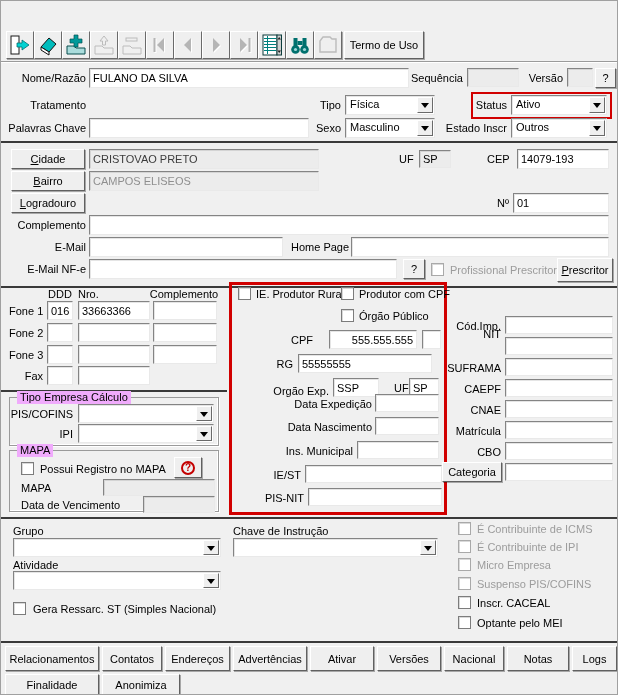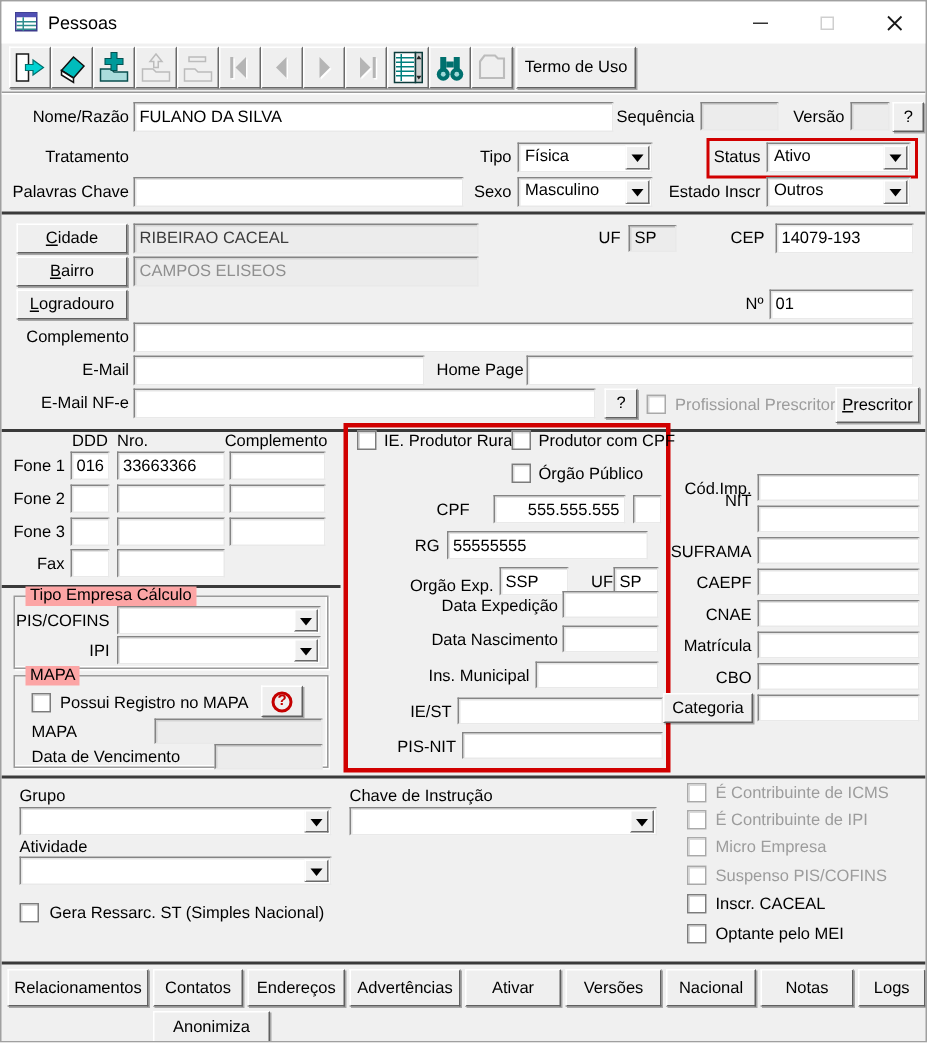--- a/index.html
+++ b/index.html
@@ -23,50 +23,31 @@
   .combo .arw{position:absolute;top:1px;right:1px;bottom:1px;width:16px;background:#efefef;border:1px solid;border-color:#fff #6a6a6a #6a6a6a #fff}
   .combo .arw::after{content:"";position:absolute;left:3px;top:5px;border:4px solid transparent;border-top:5px solid #000}
   .cb{position:absolute;width:13px;height:13px;background:#fff;border:1px solid #7c7c7c;box-shadow:inset 1px 1px 0 rgba(0,0,0,.15)}
   .cb.dis{border-color:#a9a9a9}
   .lbl{position:absolute;line-height:13px;white-space:nowrap}
   .lbl.r{text-align:right}
   .dis{color:#9c9c9c}
   .hl{position:absolute;height:2px;background:#3a3a3a}
   .etch{position:absolute;height:2px;border-top:1px solid #9a9a9a;border-bottom:1px solid #fff}
   .grp{position:absolute;border:1px solid #9a9a9a;box-shadow:inset -1px -1px 0 #fff,1px 1px 0 #fff}
-  .leg{position:absolute;top:-7px;left:7px;background:#fca5a5;padding:0 3px;line-height:13px;white-space:nowrap}
+  .leg{position:absolute;top:-7px;left:7px;background:#f0abfc;padding:0 3px;line-height:13px;white-space:nowrap}
   .redbox{position:absolute;border:3px solid #d10000}
   .redbox2{position:absolute;border:2px solid #d10000}
   .qmark{width:14px;height:14px;border:2px solid #c40000;border-radius:50%;color:#c40000;font-weight:bold;display:flex;align-items:center;justify-content:center;font-size:10px}
   u{text-decoration:underline}
 </style>
 </head>
 <body>
 
 <div class="win">
 
-  <div class="titlebar">
-    <svg style="position:absolute;left:9px;top:6px" width="16" height="16" viewBox="0 0 16 16">
-      <rect x="0.5" y="1.5" width="14" height="12" fill="#fff" stroke="#3c3c8c"></rect>
-      <rect x="0.5" y="1.5" width="14" height="3" fill="#5050b4"></rect>
-      <path d="M1 7.5h13M1 10h13M1 12.5h13M5.5 4.5v9" stroke="#2e8c8c" fill="none"></path>
-    </svg>
-    <span class="title-text">Pessoas</span>
-    <div class="caption-btn" style="left:483px">
-        <div style="width:10px;border-top:1px solid #333"></div>
-      </div>
-    <div class="caption-btn" style="left:528px">
-        <div style="width:9px;height:9px;border:1px solid #cfcfcf"></div>
-      </div>
-    <div class="caption-btn" style="left:573px">
-      <svg width="11" height="11" viewBox="0 0 11 11">
-          <path d="M1 1l9 9M10 1l-9 9" stroke="#1a1a1a" stroke-width="1.2"></path>
-        </svg>
-    </div>
-  </div>
 
   <div class="tb" style="left:5px">
     <svg width="22" height="22" viewBox="0 0 22 22">
         <rect x="2" y="2" width="8" height="18" fill="#fff" stroke="#1a1a1a"></rect>
         <rect x="8" y="10" width="1.5" height="2" fill="#1a1a1a"></rect>
         <polygon points="20,11 13,6 13,9 8,9 8,13 13,13 13,16" fill="#00d2d2" stroke="#00706e" stroke-width="0.8"></polygon>
       </svg>
   </div>
   <div class="tb" style="left:33px">
     <svg width="22" height="22" viewBox="0 0 22 22">
@@ -188,21 +169,21 @@
   </div>
   <div class="lbl r" style="left:440px;top:121px;width:66px">Estado Inscr</div>
   <div class="combo" style="left:510px;top:117px;width:96px;height:20px">
     <span class="val">Outros</span>
     <span class="arw"></span>
   </div>
 
   <div class="hl" style="left:0;top:140px;width:616px"></div>
 
   <div class="btn" style="left:10px;top:148px;width:74px;height:20px"><u>C</u>idade</div>
-  <div class="fld gray" style="left:88px;top:148px;width:230px;height:20px;color:#3c3c3c">RIBEIRAO CACEAL</div>
+  <div class="fld gray" style="left:88px;top:148px;width:230px;height:20px;color:#3c3c3c">CRISTOVAO PRETO</div>
   <div class="lbl" style="left:398px;top:152px">UF</div>
   <div class="fld gray" style="left:418px;top:149px;width:32px;height:18px">SP</div>
   <div class="lbl" style="left:486px;top:152px">CEP</div>
   <div class="fld" style="left:516px;top:148px;width:92px;height:20px">14079-193</div>
 
   <div class="btn" style="left:10px;top:170px;width:74px;height:20px"><u>B</u>airro</div>
   <div class="fld gray dimtext" style="left:88px;top:170px;width:230px;height:20px">CAMPOS ELISEOS</div>
 
   <div class="btn" style="left:10px;top:192px;width:74px;height:20px"><u>L</u>ogradouro</div>
   <div class="lbl" style="left:496px;top:196px">Nº</div>
@@ -366,15 +347,16 @@
 
   <div class="btn" style="left:4px;top:645px;width:94px;height:25px">Relacionamentos</div>
   <div class="btn" style="left:101px;top:645px;width:60px;height:25px">Contatos</div>
   <div class="btn" style="left:164px;top:645px;width:65px;height:25px">Endereços</div>
   <div class="btn" style="left:232px;top:645px;width:74px;height:25px">Advertências</div>
   <div class="btn" style="left:309px;top:645px;width:64px;height:25px">Ativar</div>
   <div class="btn" style="left:376px;top:645px;width:64px;height:25px">Versões</div>
   <div class="btn" style="left:443px;top:645px;width:60px;height:25px">Nacional</div>
   <div class="btn" style="left:506px;top:645px;width:62px;height:25px">Notas</div>
   <div class="btn" style="left:571px;top:645px;width:45px;height:25px">Logs</div>
+  <div class="btn" style="left:4px;top:673px;width:94px;height:22px">Finalidade</div>
   <div class="btn" style="left:101px;top:673px;width:78px;height:22px">Anonimiza</div>
 
 </div>
 
 </body></html>

